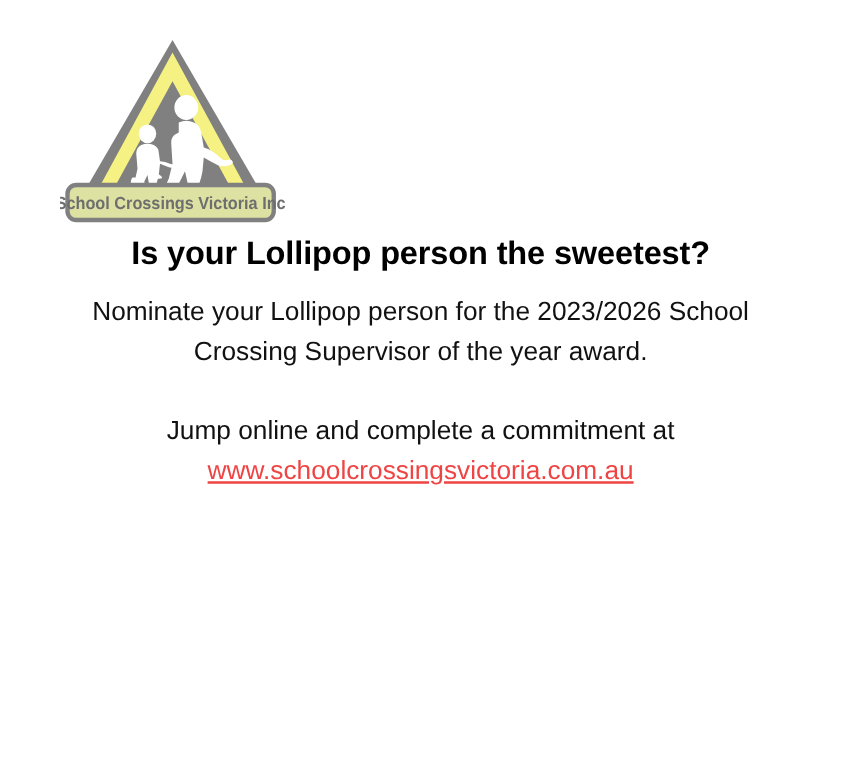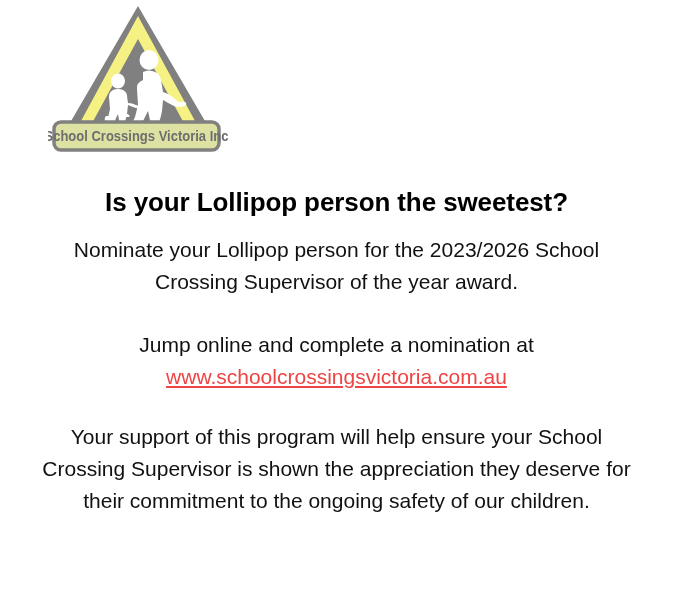--- a/index.html
+++ b/index.html
@@ -17,21 +17,21 @@
 
   
   .header {
     position: relative;
     height: 180px;
   }
 
   .logo {
     position: absolute;
     left: 48px;
-    top: 0;
+    top: 26px;
     width: 180px;
     height: 155px;
     text-decoration: underline;
   }
   .logo svg {
     display: block;
     width: 180px;
     height: 155px;
   }
 
@@ -128,20 +128,19 @@
 
 <div class="content">
 
   <div class="headline">Is your Lollipop person the sweetest?</div>
 
   <p class="para">Nominate your Lollipop person for the 2023/2026 School Crossing Supervisor of the year award.</p>
 
   <div class="spacer"></div>
 
   <p class="para">
-    <span>Jump online and complete a nomination at</span><br>
+    <span>Jump online and complete a commitment at</span><br>
     <a class="weblink" href="#">www.schoolcrossingsvictoria.com.au</a>
   </p>
 
   <div class="spacer-sm"></div>
 
-  <p class="para">Your support of this program will help ensure your School Crossing Supervisor is shown the appreciation they deserve for their commitment to the ongoing safety of our children.</p>
 </div>
 
 </body></html>

